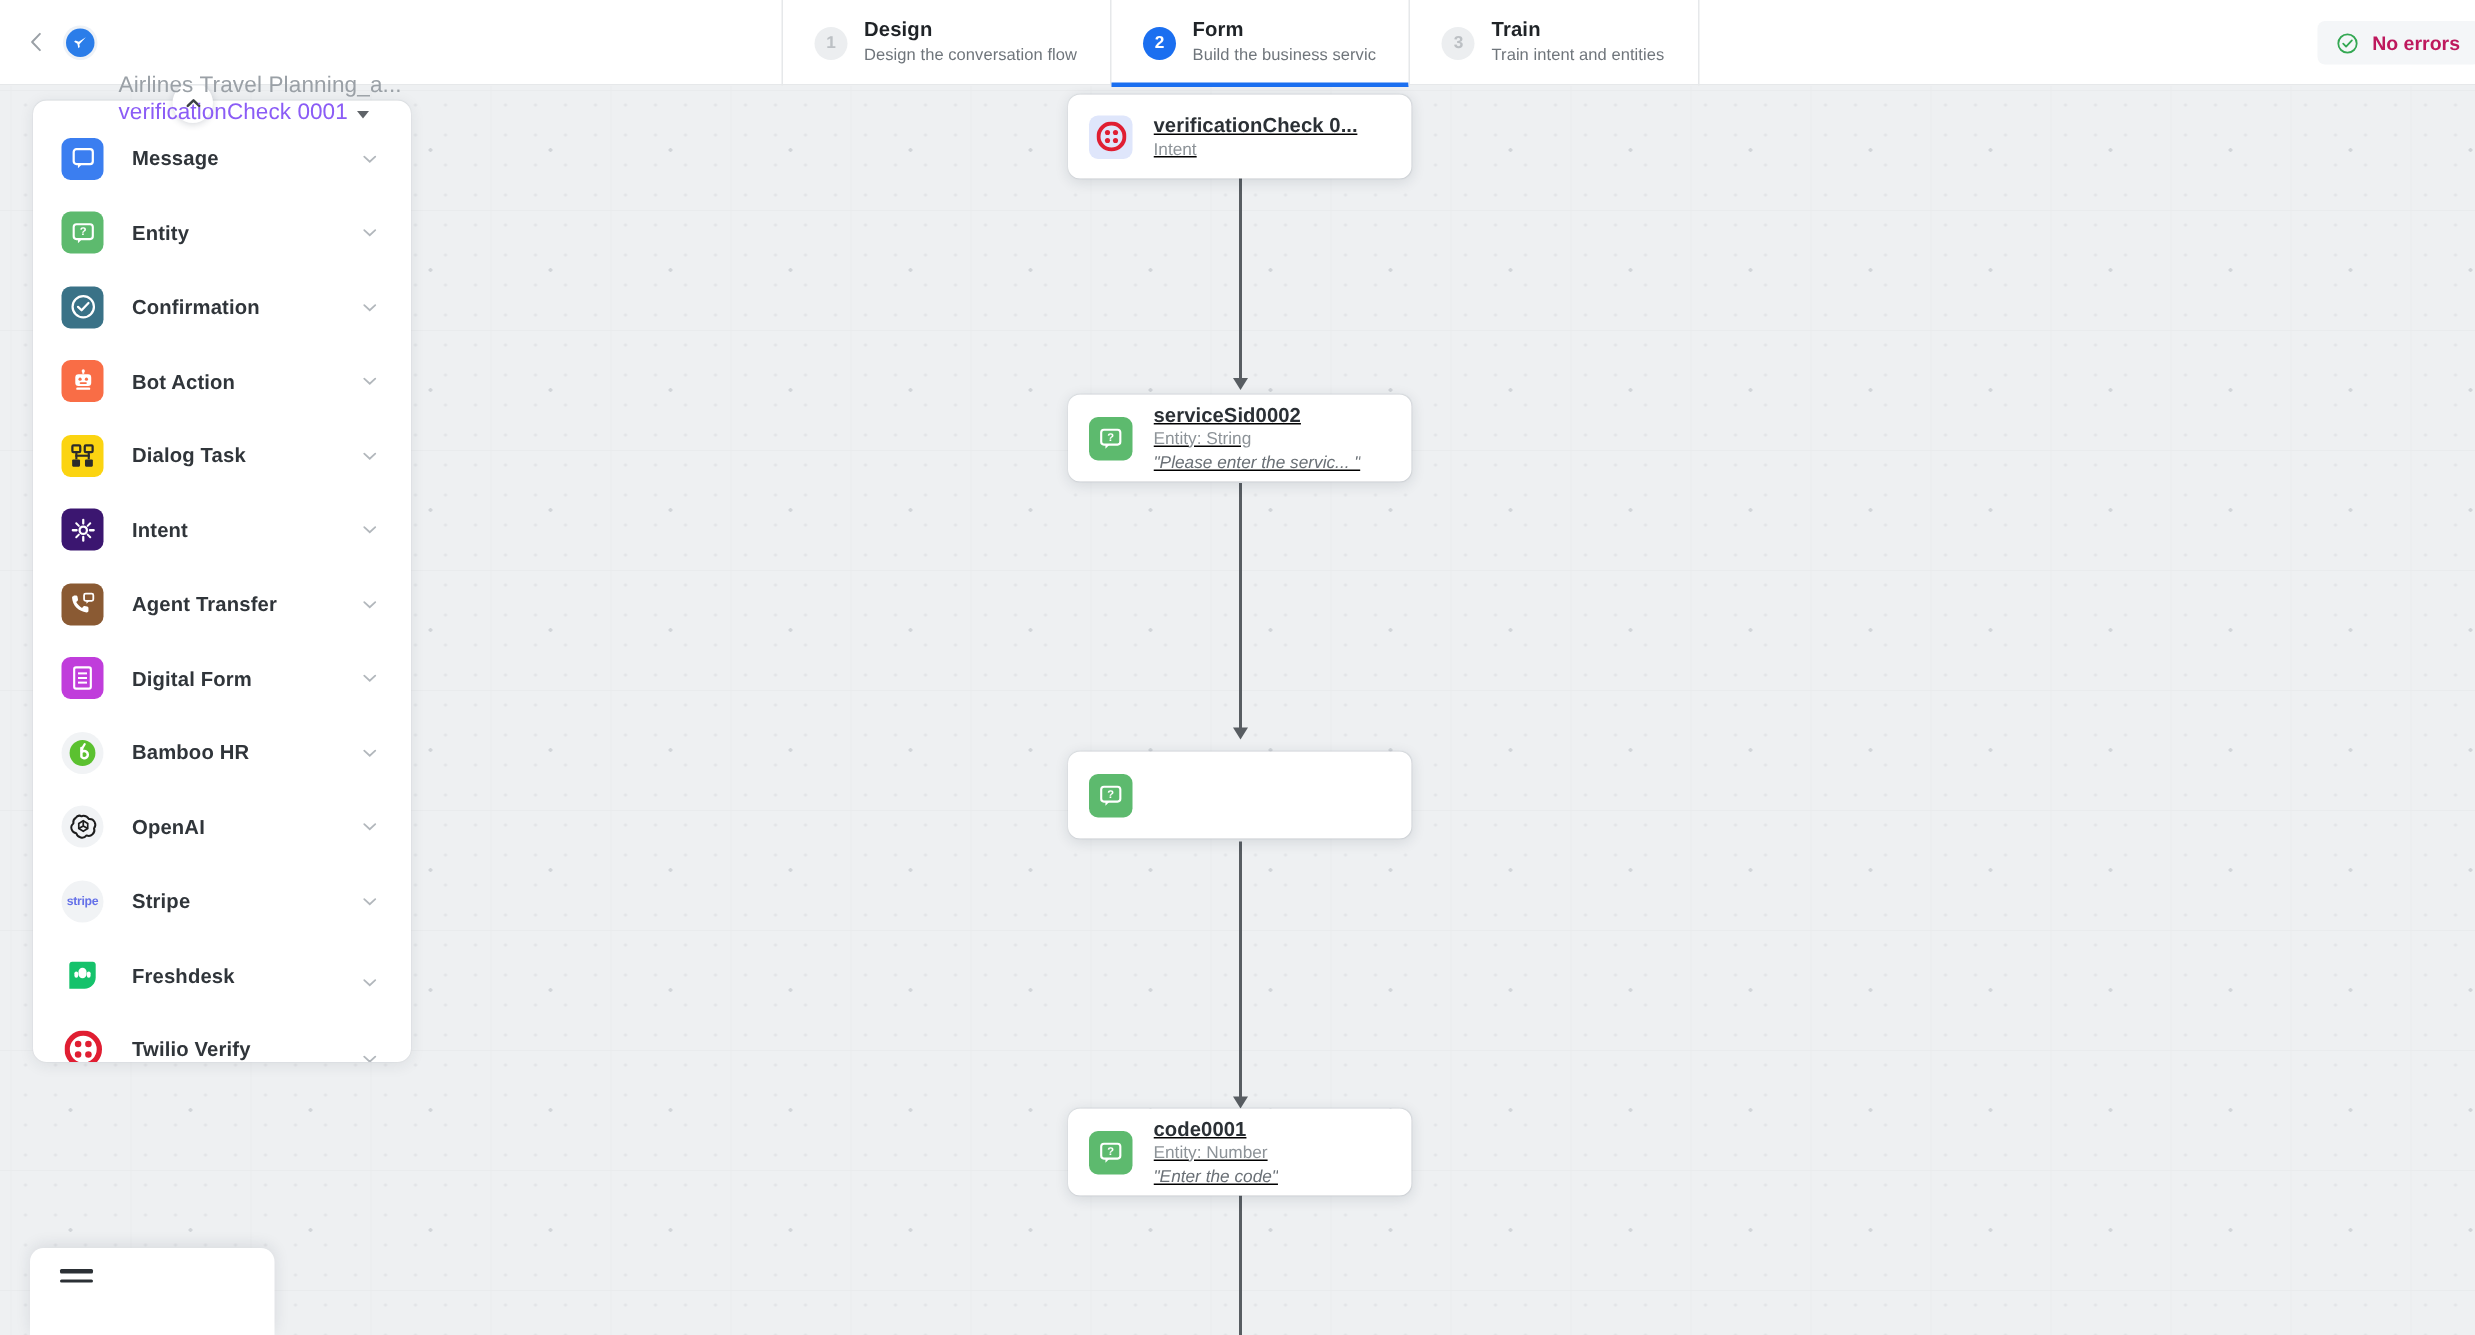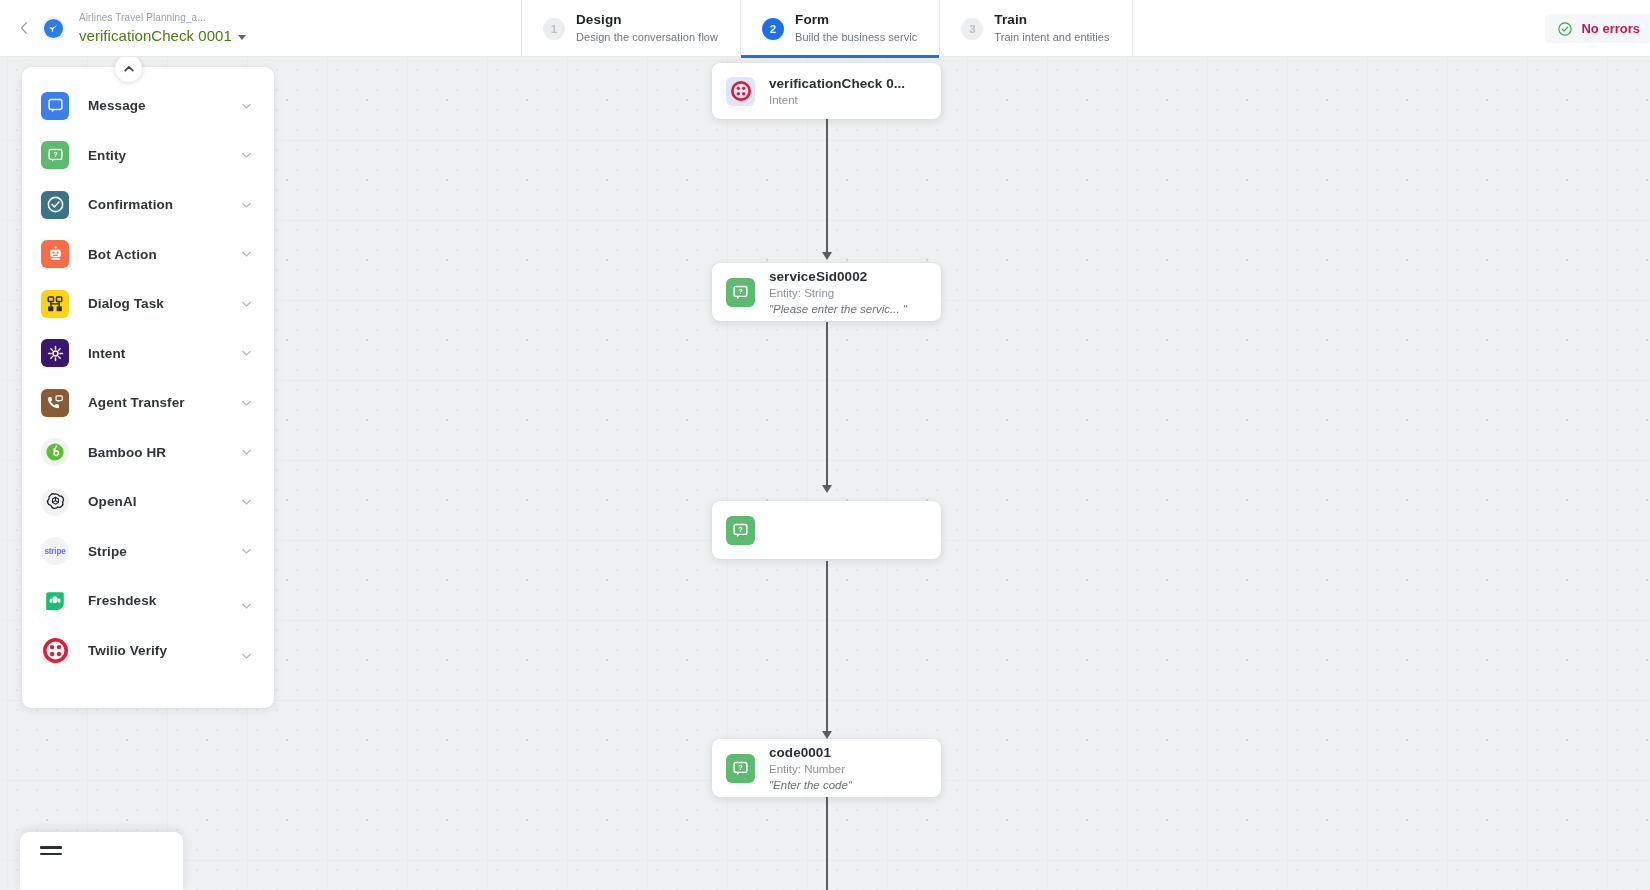--- a/index.html
+++ b/index.html
@@ -46,26 +46,26 @@
     display: flex; align-items: center; justify-content: center;
   }
   #app-logo .inner {
     width: 19px; height: 19px; border-radius: 50%;
     background: #2b7de9;
     display: flex; align-items: center; justify-content: center;
   }
   #app-logo .inner svg { display: block; }
   #breadcrumb-wrap { position: absolute; left: 79px; top: 10px; }
   #project-name {
-    font-size: 10px; color: #9aa0a6; letter-spacing: .1px;
-    line-height: 15px; white-space: nowrap;
+    font-size: 15px; color: #9aa0a6; letter-spacing: .1px;
+    line-height: 15px; white-space: nowrap; margin-top: 39px;
   }
   #flow-name-row { display: flex; align-items: center; gap: 6px; margin-top: 1px; }
   #flow-name {
-    font-size: 15px; color: #4d7c0f; line-height: 19px;
+    font-size: 15px; color: #8b5cf6; line-height: 19px;
     white-space: nowrap; letter-spacing: .05px;
   }
   #flow-caret {
     width: 0; height: 0;
     border-left: 4.5px solid transparent;
     border-right: 4.5px solid transparent;
     border-top: 5.5px solid #5f6368;
     margin-top: 3px; cursor: pointer;
   }
 
@@ -163,21 +163,21 @@
     background: #ffffff; border-radius: 8px;
     box-shadow: 0 2px 9px rgba(25,38,60,.12), 0 0 1px rgba(25,38,60,.14);
     display: flex; align-items: center; padding: 0 14px;
     cursor: pointer; z-index: 10;
   }
   .node-icon {
     width: 29px; height: 29px; border-radius: 6px;
     display: flex; align-items: center; justify-content: center;
     flex: 0 0 auto;
   }
-  .node-text { margin-left: 14px; overflow: hidden; }
+  .node-text { margin-left: 14px; overflow: hidden; text-decoration: underline; }
   .node-title {
     font-size: 13.5px; font-weight: bold; color: #2b3035;
     line-height: 17px; letter-spacing: .05px; white-space: nowrap;
   }
   .node-sub {
     font-size: 11.5px; color: #8d9398; line-height: 15px;
     margin-top: 1px; white-space: nowrap;
   }
   .node-prompt {
     font-size: 11.5px; color: #6a7076; line-height: 15px;
@@ -395,20 +395,36 @@
         </svg>
       </div>
       <div class="pal-label">Agent Transfer</div>
       <div class="pal-caret">
         <svg width="11" height="11" viewBox="0 0 12 12">
             <path d="M2 4.3 L6 8 L10 4.3" fill="none" stroke="#b2b7bc" stroke-width="1.3" stroke-linecap="round"></path>
           </svg>
       </div>
     </div>
 
+    <div class="pal-item">
+      <div class="pal-icon" style="background:#c03ddb;">
+        <svg width="18" height="18" viewBox="0 0 24 24" aria-hidden="true">
+          <rect x="4.6" y="2.6" width="14.8" height="18.8" rx="1.6" fill="none" stroke="#fff" stroke-width="1.9"></rect>
+          <rect x="8" y="7" width="8" height="1.8" fill="#fff"></rect>
+          <rect x="8" y="11.1" width="8" height="1.8" fill="#fff"></rect>
+          <rect x="8" y="15.2" width="8" height="1.8" fill="#fff"></rect>
+        </svg>
+      </div>
+      <div class="pal-label">Digital Form</div>
+      <div class="pal-caret">
+        <svg width="11" height="11" viewBox="0 0 12 12">
+            <path d="M2 4.3 L6 8 L10 4.3" fill="none" stroke="#b2b7bc" stroke-width="1.3" stroke-linecap="round"></path>
+          </svg>
+      </div>
+    </div>
 
     <div class="pal-item">
       <div class="pal-icon round" style="background:#f1f3f5;">
         <svg width="22" height="22" viewBox="0 0 24 24" aria-hidden="true">
           <circle cx="12" cy="12" r="9.4" fill="#5bc130"></circle>
           <path d="M13.6 5.6 C12.3 7.4 11.6 9.1 11.4 10.6" fill="none" stroke="#fff" stroke-width="1.6" stroke-linecap="round"></path>
           <path d="M11.2 8.4 L11.2 14.4 M11.2 11.6 a2.6 2.6 0 1 1 0 3.2" fill="none" stroke="#fff" stroke-width="1.8" stroke-linecap="round"></path>
         </svg>
       </div>
       <div class="pal-label">Bamboo HR</div>

